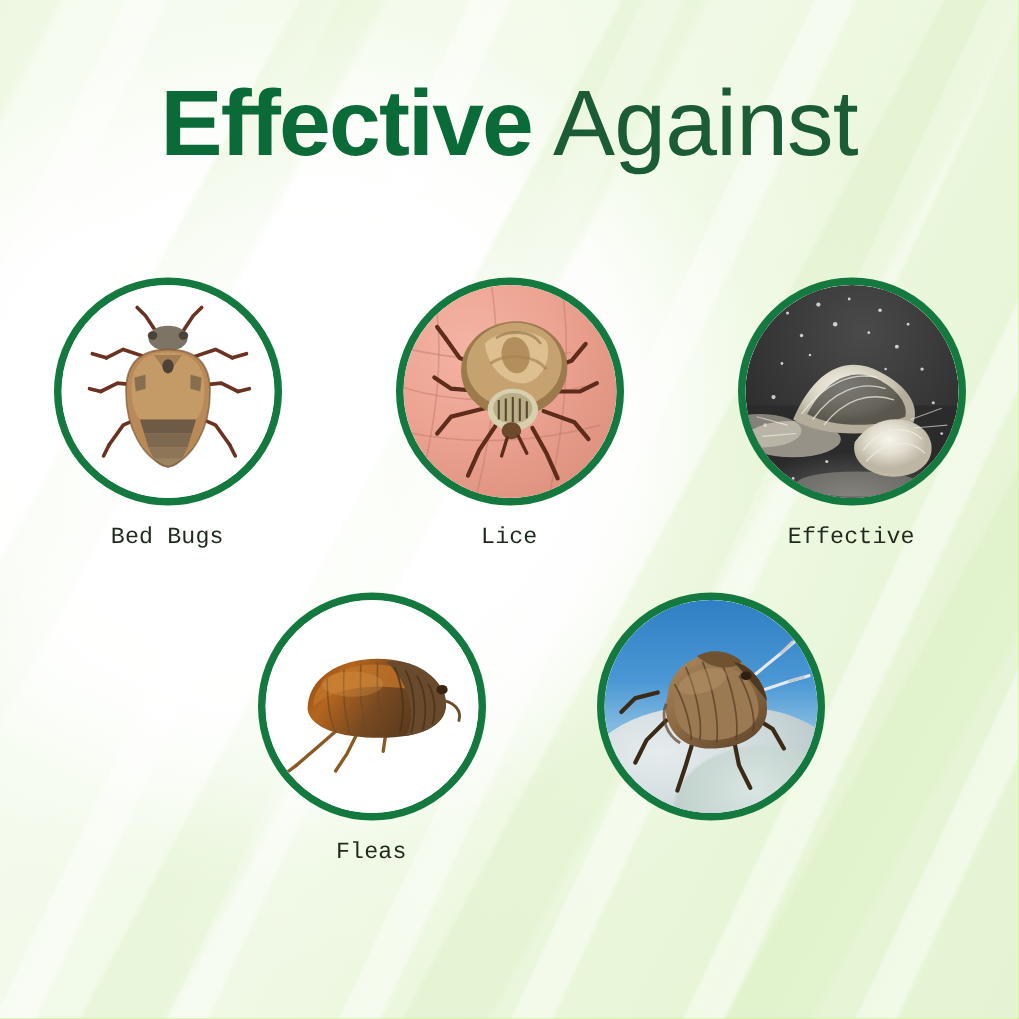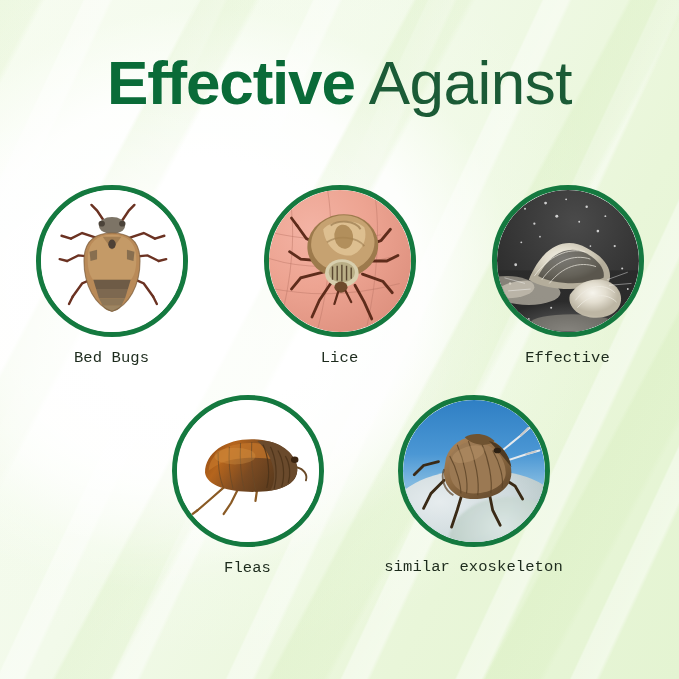--- a/index.html
+++ b/index.html
@@ -449,18 +449,17 @@
             </g>
             <path d="M66 40 C76 34 90 36 98 44 C92 50 76 50 66 40 Z" fill="#6f5331"></path>
             <path d="M92 44 C104 46 114 58 116 72 C108 62 98 50 92 44 Z" fill="#4e3a22"></path>
             <ellipse cx="101" cy="54" rx="4" ry="3" fill="#2c1f11"></ellipse>
             <path d="M44 74 C40 84 44 96 54 102" fill="none" stroke="#5a4226" stroke-width="2" opacity=".7"></path>
             <ellipse cx="70" cy="58" rx="18" ry="8" fill="#c6a374" opacity=".3" transform="rotate(-18 70 58)"></ellipse>
           </svg>
         </div>
       </div>
       <div class="caption multi">
-        <div>similar exoskeleton</div>
       </div>
     </div>
   </div>
 
 </div>
 
 </body></html>

